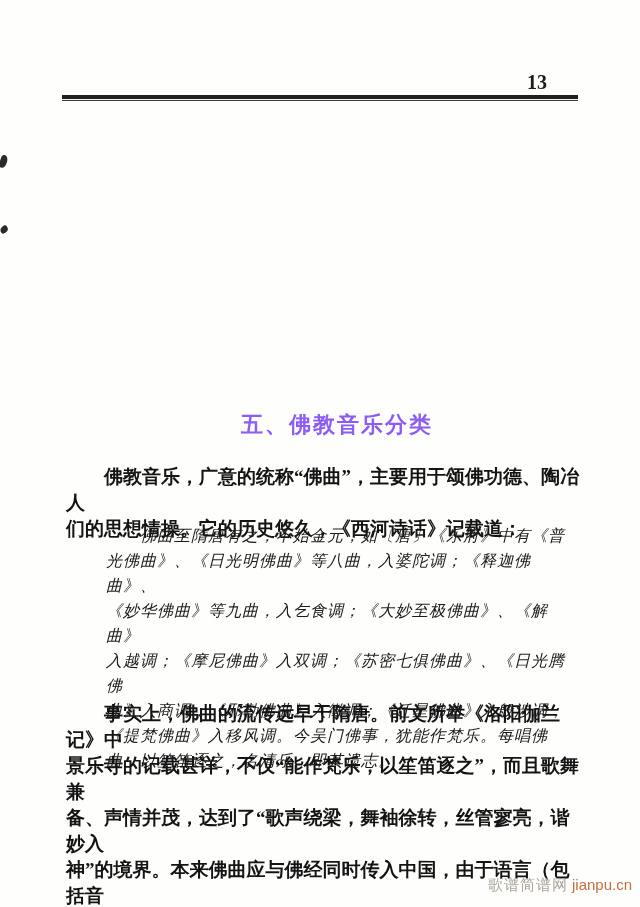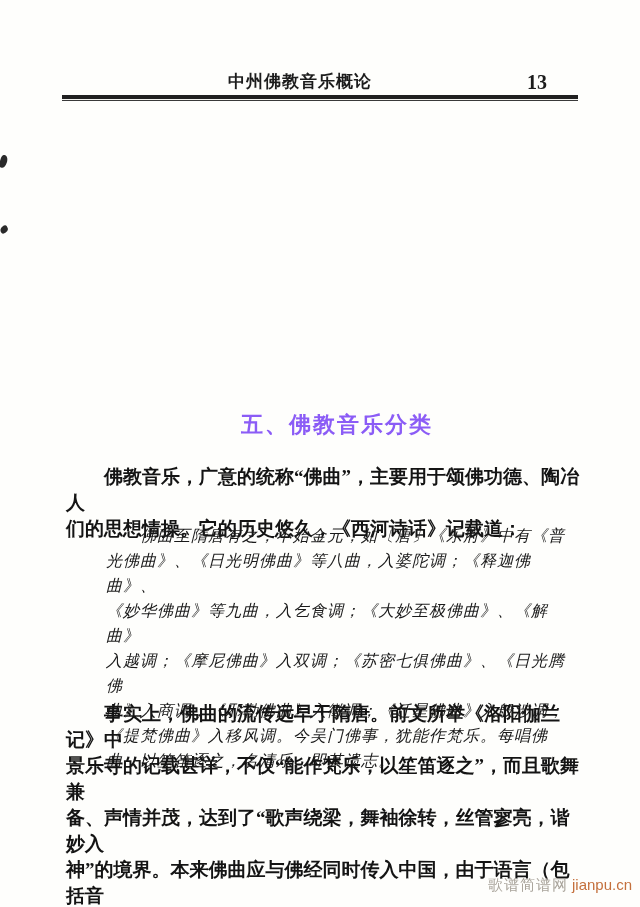--- a/index.html
+++ b/index.html
@@ -78,21 +78,20 @@
     left: 0px; top: 226px; width: 8px; height: 7px;
     border-radius: 70% 30% 60% 40%;
     transform: rotate(-30deg);
   }
 </style>
 </head>
 <body>
 
 <div class="page">
 
-  <div class="header-title">中州佛教音乐概论</div>
 
   <div class="page-number">13</div>
 
   <div class="header-rule"></div>
 
 
   <div class="section-heading">五、佛教音乐分类</div>
 
   <div class="body-text intro">　　佛教音乐，广意的统称“佛曲”，主要用于颂佛功德、陶冶人
 们的思想情操。它的历史悠久，《西河诗话》记载道：</div>

